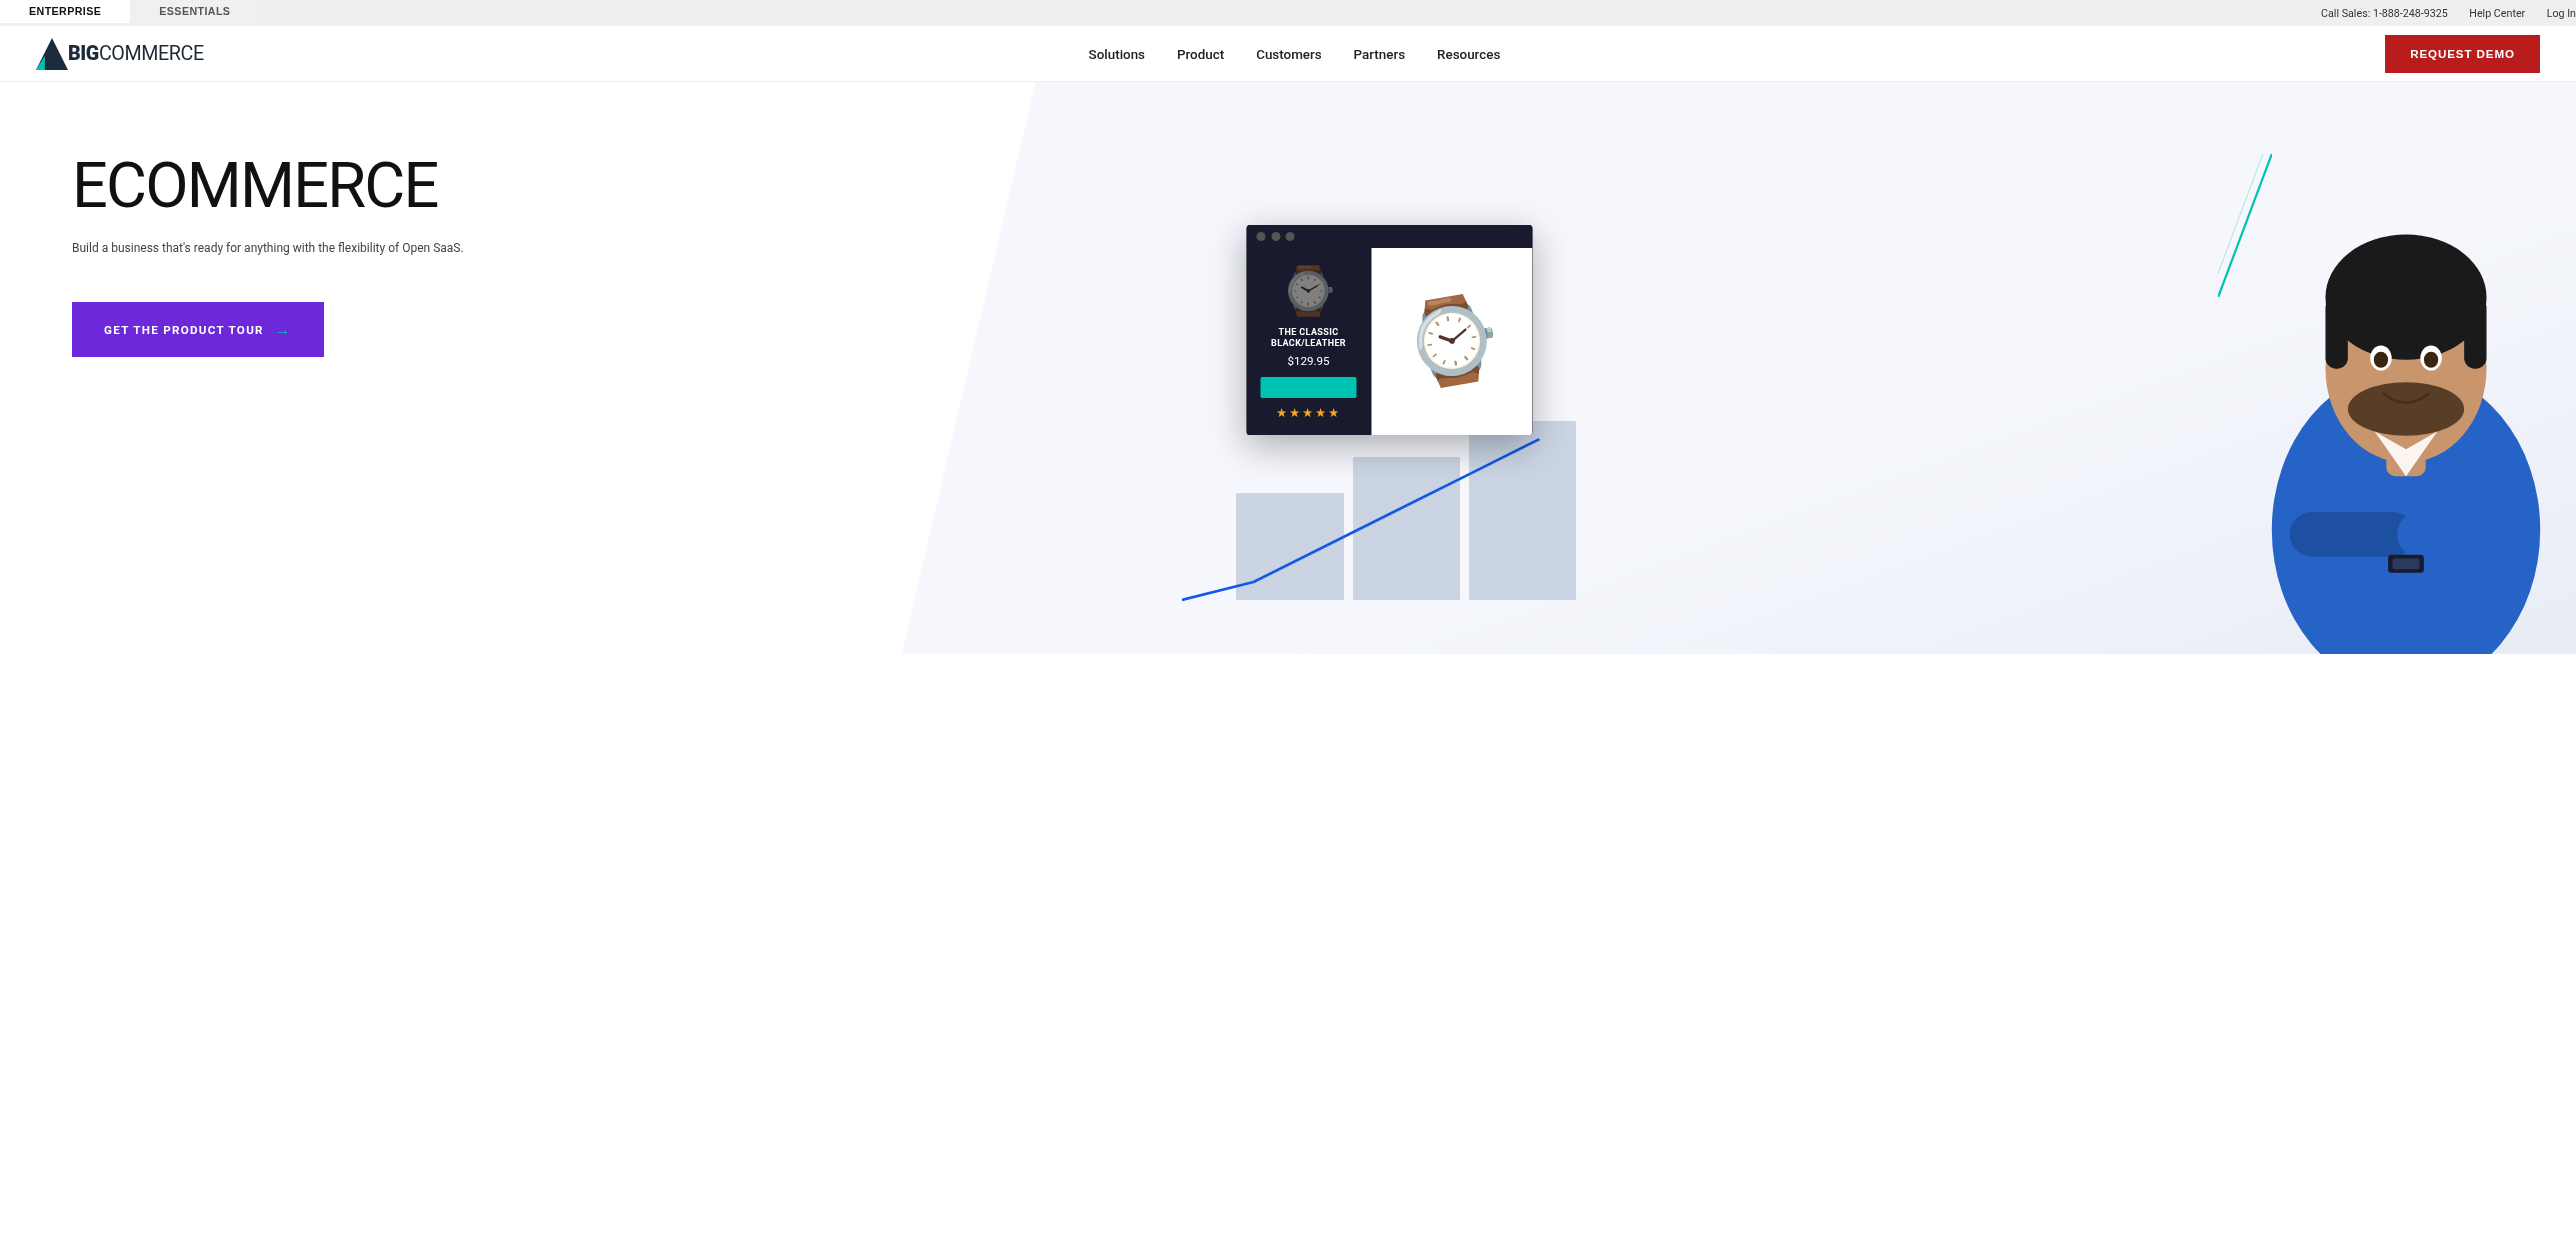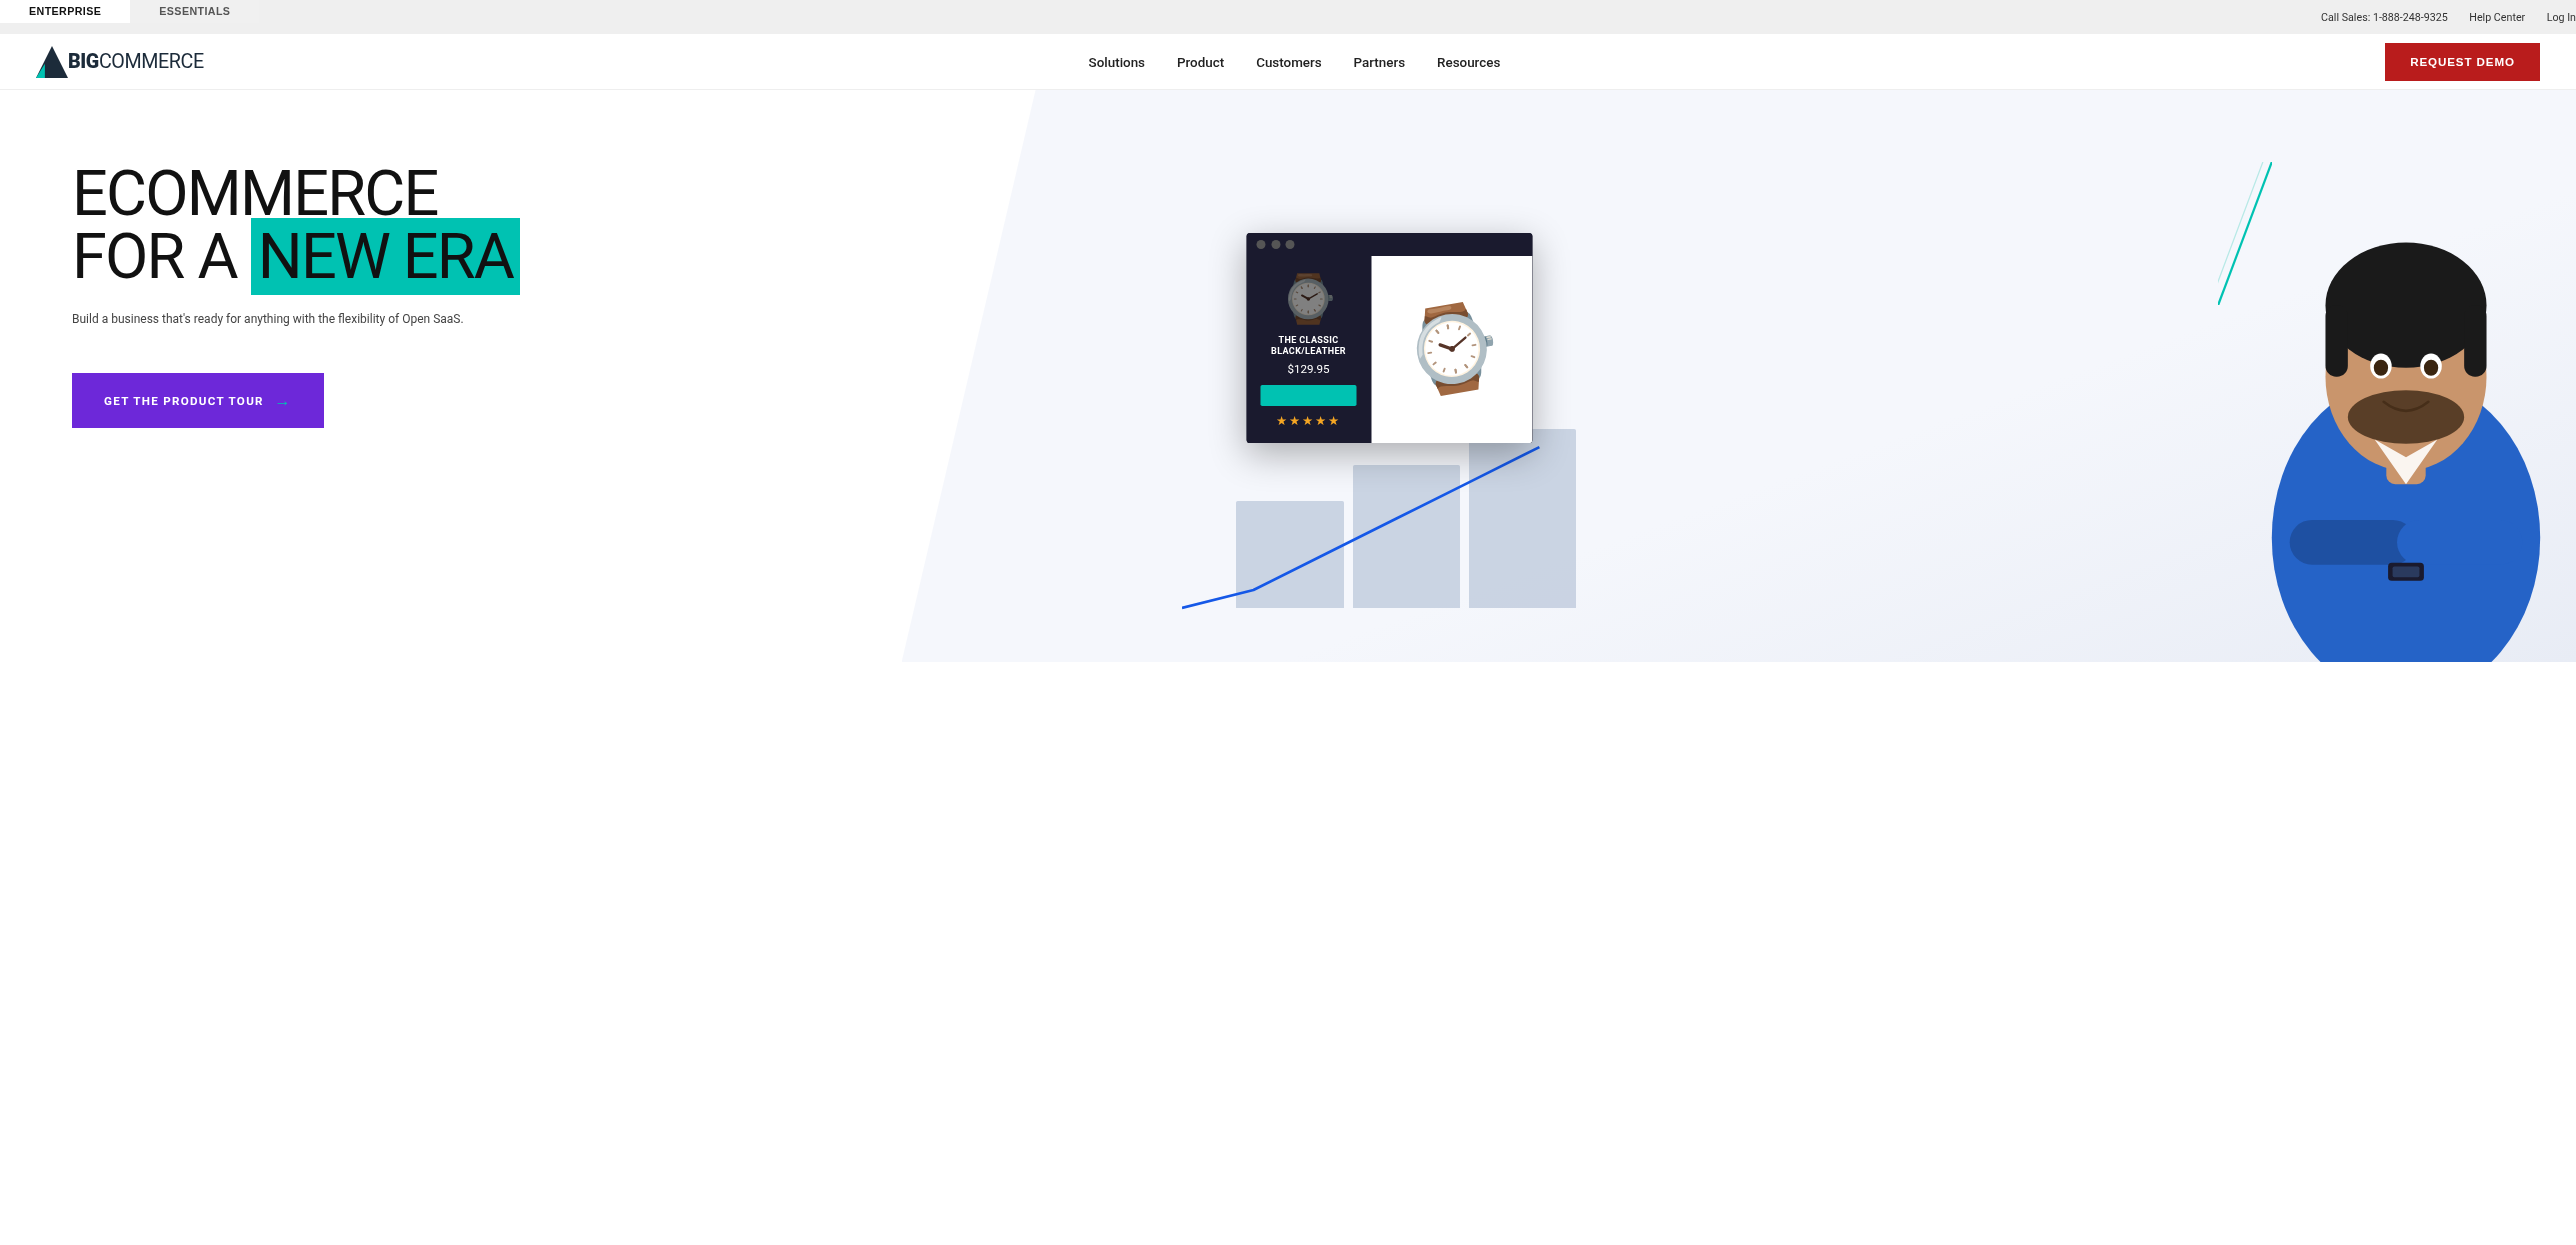--- a/index.html
+++ b/index.html
@@ -35,21 +35,21 @@
       text-decoration: none;
       font-size: 10.7px;
       cursor: pointer;
     }
     .top-bar-wrapper {
       background: #efefef;
       display: flex;
       align-items: center;
       justify-content: flex-end;
       padding: 0 0;
-      height: 34px;
+      height: 26px;
       position: relative;
     }
     .top-bar-right {
       display: flex;
       gap: 21.5px;
       align-items: center;
       margin-left: auto;
       font-size: 10.7px;
       color: #444;
     }
@@ -304,23 +304,20 @@
   <div class="hero-bg-shape"></div>
 
   <svg style="position:absolute;top:72px;right:304px;z-index:6;width:54px;height:143px;" viewBox="0 0 60 160" width="54" height="143">
     <line x1="60" y1="0" x2="0" y2="160" stroke="#00c2b2" stroke-width="2.5"></line>
     <line x1="50" y1="0" x2="-10" y2="160" stroke="#90e0d8" stroke-width="1.5" opacity="0.6"></line>
   </svg>
 
   <div class="hero-content">
     <h1 class="hero-title">
       <span>ECOMMERCE</span><br>
-      <span>
-        <span>FOR A </span><span class="highlight">NEW ERA</span>
-      </span>
     </h1>
     <p class="hero-subtitle">Build a business that's ready for anything with the flexibility of Open SaaS.</p>
     <a class="hero-cta" href="#">
       <span>GET THE PRODUCT TOUR</span>
       <span class="cta-arrow">→</span>
     </a>
   </div>
 
   <div style="position:absolute;top:89px;left:52%;transform:translateX(-50%);z-index:5;width:295px;">
     <div class="product-card-mockup">

